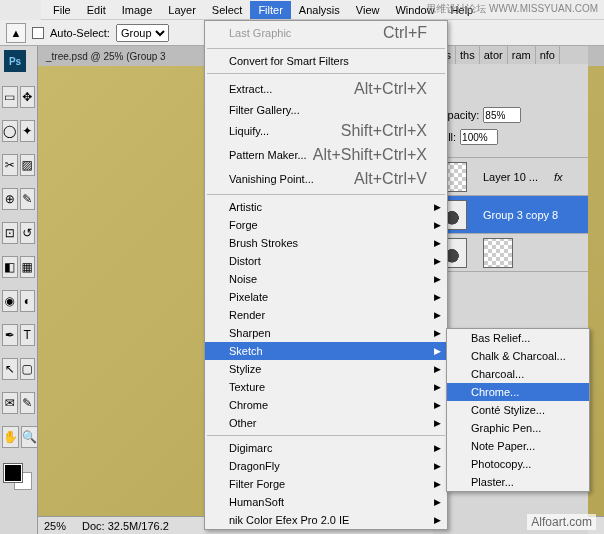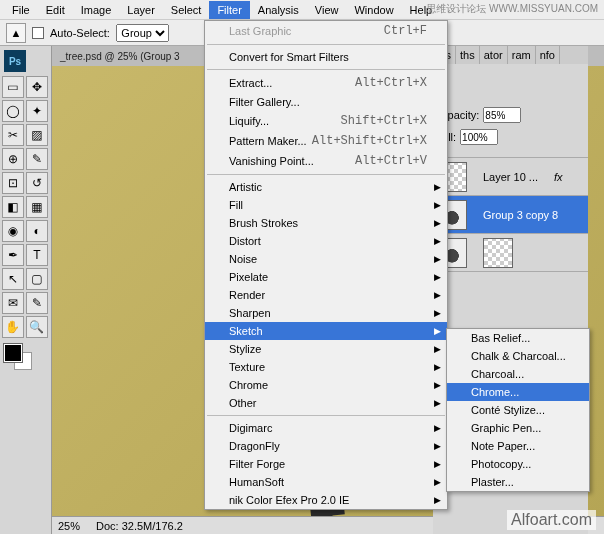--- a/index.html
+++ b/index.html
@@ -1,55 +1,55 @@
 <!DOCTYPE html>
 <html><head>
 <meta charset="utf-8">
 <style>
 * { margin: 0; padding: 0; box-sizing: border-box; font-family: Tahoma, Arial, sans-serif; font-size: 11px; }
 body { background: #e8e8e8; width: 604px; height: 534px; overflow: hidden; position: relative; }
-.menubar { background: #ededed; height: 20px; display: flex; align-items: center; padding: 0 4px; border-bottom: 1px solid #ccc; }
+.menubar { background: #ededed; height: 20px; display: flex; align-items: center; padding: 0 4px; border-bottom: 1px solid #ccc; margin-left: 41px; }
 .menubar-item { padding: 3px 8px; cursor: pointer; }
 .menubar-item.open { background: #3875d7; color: white; }
 .toolbar { background: #ededed; height: 26px; display: flex; align-items: center; padding: 0 6px; border-bottom: 1px solid #aaa; gap: 6px; }
 .toolbar .icon-btn { width: 20px; height: 20px; border: 1px solid #999; background: #f5f5f5; display: flex; align-items: center; justify-content: center; }
 .toolbar .checkbox { width: 12px; height: 12px; border: 1px solid #666; background: white; }
-.toolbar select { font-size: 11px; height: 18px; text-align: right; }
+.toolbar select { font-size: 11px; height: 18px; }
 .watermark { position: absolute; top: 2px; right: 6px; font-size: 10px; color: #888; }
 .workspace { display: flex; height: calc(100% - 46px); position: relative; }
-.left-tools { width: 52px; background: #d6d6d6; border-right: 1px solid #999; padding: 2px; display: flex; flex-direction: column; gap: 2px; }
+.left-tools { width: 38px; background: #d6d6d6; border-right: 1px solid #999; padding: 2px; display: flex; flex-direction: column; gap: 12px; }
 .tool-pair { display: flex; gap: 2px; }
 .tool-btn { width: 22px; height: 22px; background: #e8e8e8; border: 1px solid #999; display: flex; align-items: center; justify-content: center; font-size: 12px; }
 .swatch-area { margin-top: 4px; position: relative; height: 30px; }
 .swatch-fg { width: 18px; height: 18px; background: #000; border: 1px solid #fff; outline: 1px solid #666; position: absolute; top: 0; left: 2px; }
 .swatch-bg { width: 18px; height: 18px; background: #fff; border: 1px solid #999; position: absolute; top: 8px; left: 12px; }
 .canvas-area { flex: 1; background: #666; position: relative; overflow: hidden; }
 .doc-tab { background: #bcbcbc; height: 20px; display: flex; align-items: center; padding: 0 8px; font-size: 10px; color: #222; }
 .canvas { position: absolute; top: 20px; left: 0; right: 0; bottom: 18px; background: linear-gradient(135deg, #c8b86a 0%, #b5a555 100%); }
 .status-bar { position: absolute; bottom: 0; left: 0; right: 0; height: 18px; background: #ddd; border-top: 1px solid #999; display: flex; align-items: center; padding: 0 6px; font-size: 10px; gap: 16px; }
 .dropdown-menu { position: absolute; top: 20px; left: 204px; width: 244px; background: #f0f0f0; border: 1px solid #999; box-shadow: 2px 2px 4px rgba(0,0,0,0.3); z-index: 100; }
 .menu-item { display: flex; justify-content: space-between; align-items: center; padding: 3px 20px 3px 24px; cursor: pointer; position: relative; }
 .menu-item.disabled { color: #999; }
 .menu-item.highlighted { background: #3875d7; color: white; }
-.menu-item .shortcut { color: #666; font-size: 12px; font-family: Liberation Mono, monospace; }
+.menu-item .shortcut { color: #666; font-size: 16px; }
 .menu-item .arrow { position: absolute; right: 6px; font-size: 9px; }
 .menu-sep { height: 1px; background: #bbb; margin: 3px 2px; }
 .submenu { position: absolute; top: 328px; left: 446px; width: 144px; background: #f0f0f0; border: 1px solid #999; box-shadow: 2px 2px 4px rgba(0,0,0,0.3); z-index: 101; }
 .right-panels { position: absolute; top: 46px; right: 16px; width: 155px; background: #d6d6d6; height: 488px; z-index: 50; }
 .panel-tabs { display: flex; height: 18px; background: #ccc; font-size: 9px; }
 .panel-tabs span { padding: 3px 4px; border-right: 1px solid #aaa; }
 .prop-row { display: flex; align-items: center; padding: 3px 6px; gap: 4px; font-size: 10px; }
 .prop-row input { width: 38px; font-size: 10px; height: 16px; }
 .layer-row { display: flex; align-items: center; height: 38px; border-bottom: 1px solid #aaa; padding: 0 4px; gap: 16px; font-size: 10px; }
 .layer-row.selected { background: #3875d7; color: white; }
 .layer-thumb { width: 30px; height: 30px; background: #fff; border: 1px solid #666; }
 .layer-thumb.tree { background: radial-gradient(circle at 50% 60%, #444 30%, #eee 32%); }
 .layer-thumb.checker { background: repeating-conic-gradient(#ccc 0% 25%, #fff 0% 50%) 0/8px 8px; }
 .ps-icon { width: 22px; height: 22px; background: #0a3c5c; color: #7cc8f0; font-weight: bold; font-size: 10px; display: flex; align-items: center; justify-content: center; margin: 2px; }
-.footer-wm { position: absolute; bottom: 4px; right: 8px; font-size: 16px; color: #666; z-index: 200; background: rgba(255,255,255,0.7); padding: 1px 4px; }
+.footer-wm { position: absolute; bottom: 4px; right: 8px; font-size: 12px; color: #666; z-index: 200; background: rgba(255,255,255,0.7); padding: 1px 4px; }
 </style>
 </head>
 <body>
 
 <div class="menubar">
   <span class="menubar-item">File</span>
   <span class="menubar-item">Edit</span>
   <span class="menubar-item">Image</span>
   <span class="menubar-item">Layer</span>
   <span class="menubar-item">Select</span>
@@ -197,21 +197,21 @@
   <div class="menu-item">
       <span>Vanishing Point...</span>
       <span class="shortcut">Alt+Ctrl+V</span>
     </div>
   <div class="menu-sep"></div>
   <div class="menu-item">
       <span>Artistic</span>
       <span class="arrow">▶</span>
     </div>
   <div class="menu-item">
-      <span>Fill</span>
+      <span>Forge</span>
       <span class="arrow">▶</span>
     </div>
   <div class="menu-item">
       <span>Brush Strokes</span>
       <span class="arrow">▶</span>
     </div>
   <div class="menu-item">
       <span>Distort</span>
       <span class="arrow">▶</span>
     </div>

